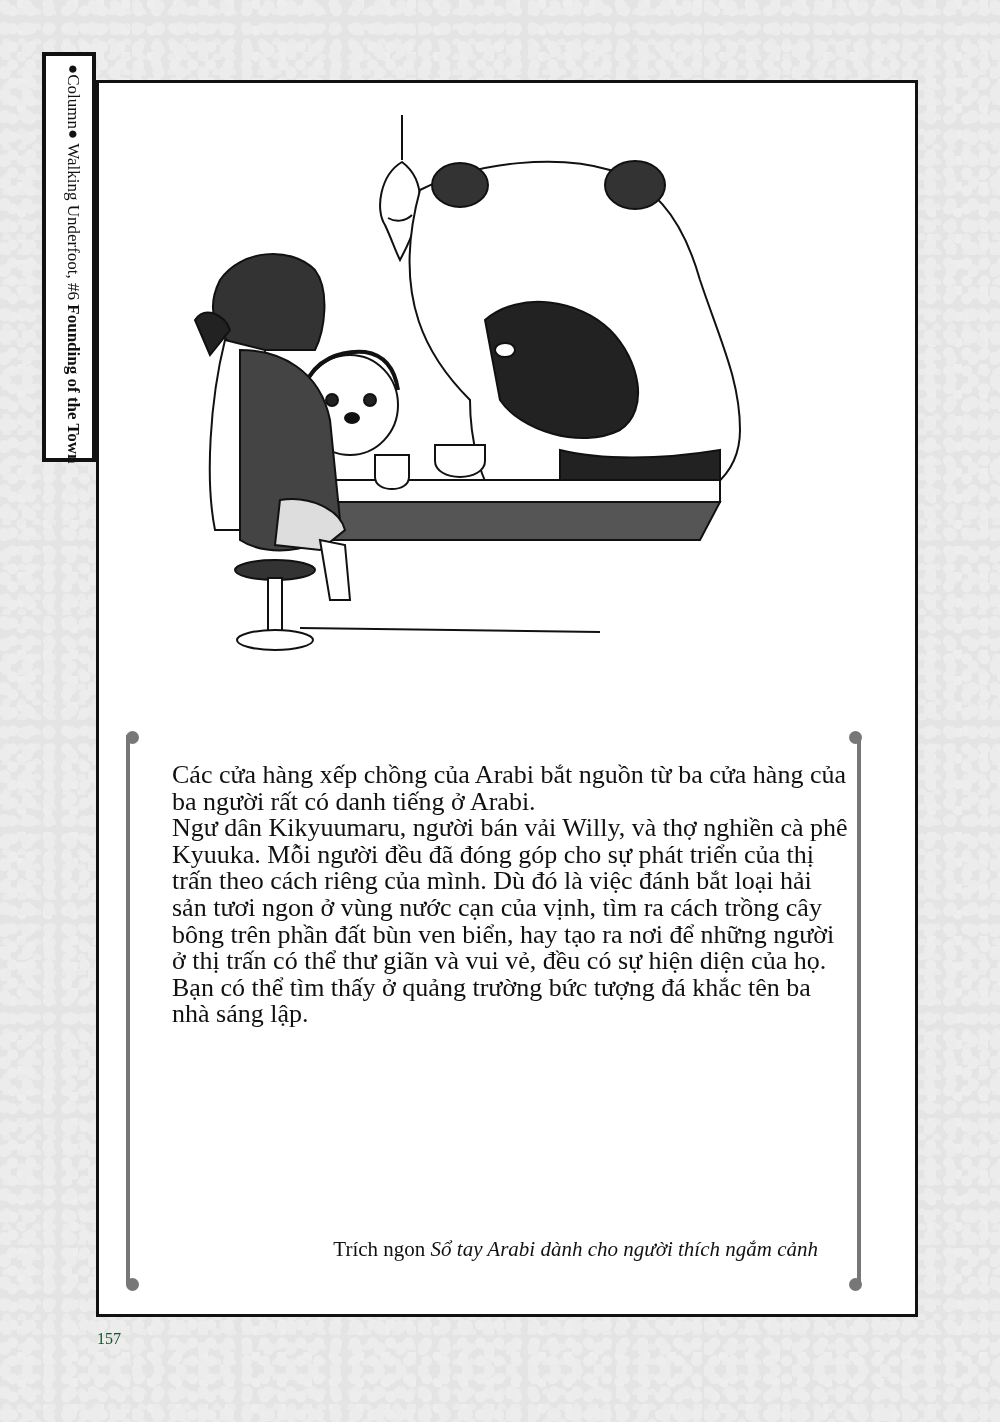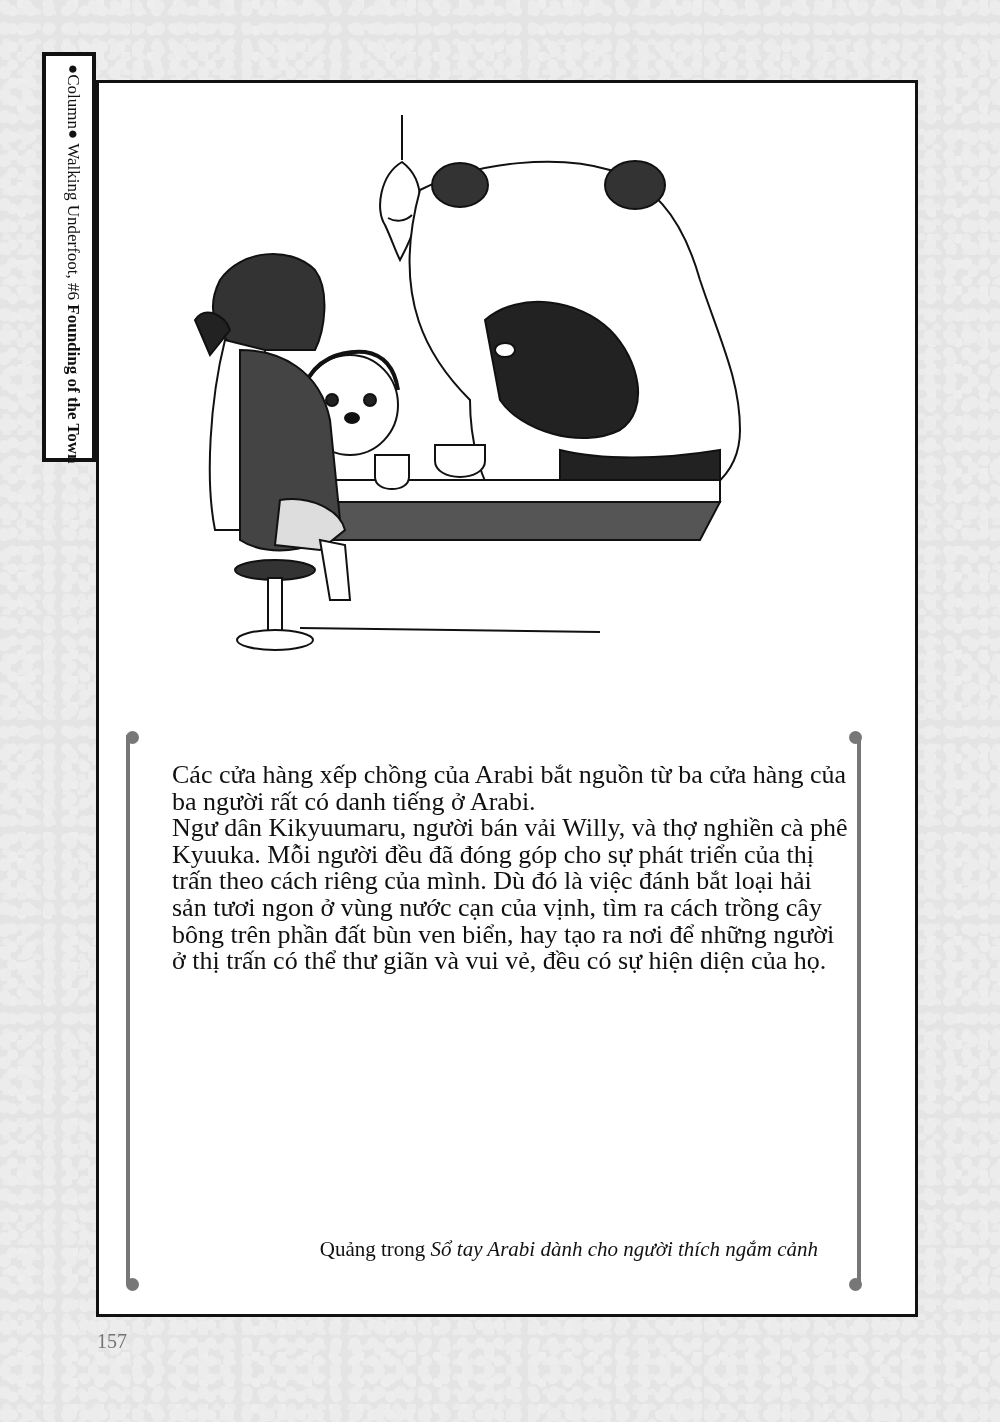--- a/index.html
+++ b/index.html
@@ -45,21 +45,21 @@
     position: absolute; left: 172px; top: 738px; width: 680px;
     font-size: 26px; line-height: 26.6px; color: #111; margin-top: 24px;
   }
   .body-text p { margin: 0; }
   .source {
     position: absolute; left: 172px; top: 1237px; width: 646px; text-align: right;
     font-size: 21px; color: #111;
   }
   .source i { }
   .page-num {
-    position: absolute; left: 97px; top: 1330px; font-size: 20px; color: #737373;
+    position: absolute; left: 97px; top: 1330px; font-size: 16px; color: #14532d;
   }
 </style>
 </head>
 <body>
 
 <div class="frame"></div>
 
 <div class="tab">
   <div class="tab-text">
     <span>●Column● Walking Underfoot, #6</span>
@@ -113,19 +113,20 @@
   </g>
   <line x1="120" y1="528" x2="420" y2="532" stroke="#111" stroke-width="2"></line>
 </svg>
 
 <div class="bracket left"></div>
 <div class="bracket right"></div>
 
 <div class="body-text">
   <p>Các cửa hàng xếp chồng của Arabi bắt nguồn từ  ba cửa hàng của ba người rất có danh tiếng ở Arabi.</p>
   <p>Ngư dân Kikyuumaru, người bán vải Willy, và thợ nghiền cà phê Kyuuka. Mỗi người đều đã đóng góp cho sự phát triển của thị trấn theo cách riêng của mình. Dù đó là việc đánh bắt loại hải sản tươi ngon ở vùng nước cạn của vịnh, tìm ra cách trồng cây bông trên phần đất bùn ven biển, hay tạo ra nơi để những người ở thị trấn có thể thư giãn và vui vẻ, đều có sự hiện diện của họ.</p>
+  <p>Bạn có thể tìm  thấy ở quảng trường  bức tượng đá khắc tên ba nhà sáng lập.</p>
 </div>
 
 <div class="source">
-  <span>Quảng trong </span><i>Sổ tay Arabi dành cho người thích ngắm cảnh</i>
+  <span>Trích ngon </span><i>Sổ tay Arabi dành cho người thích ngắm cảnh</i>
 </div>
 
 <div class="page-num">157</div>
 
 </body></html>

